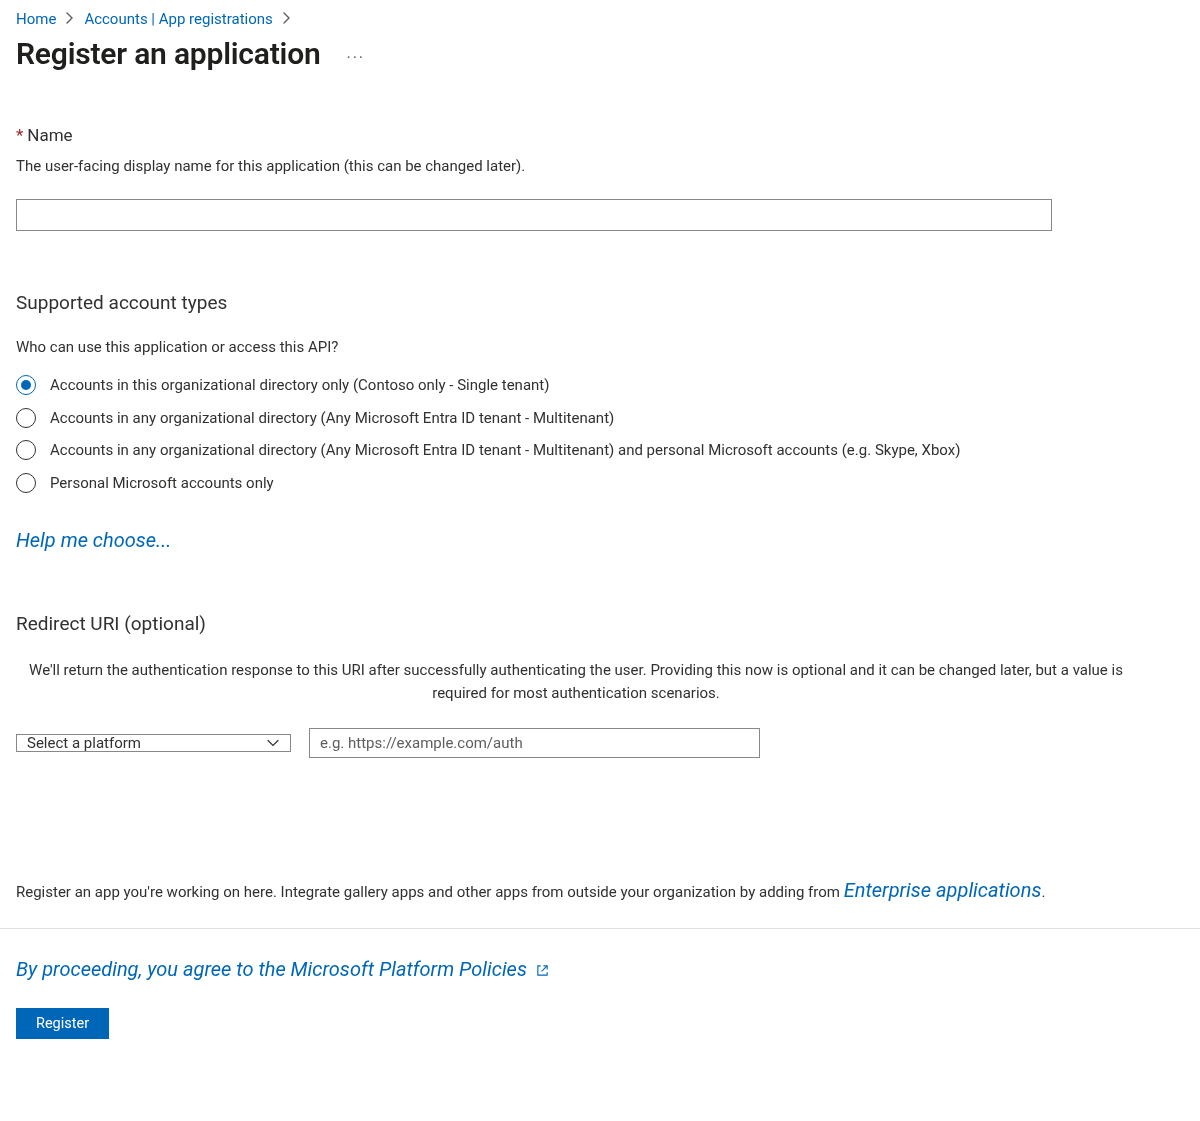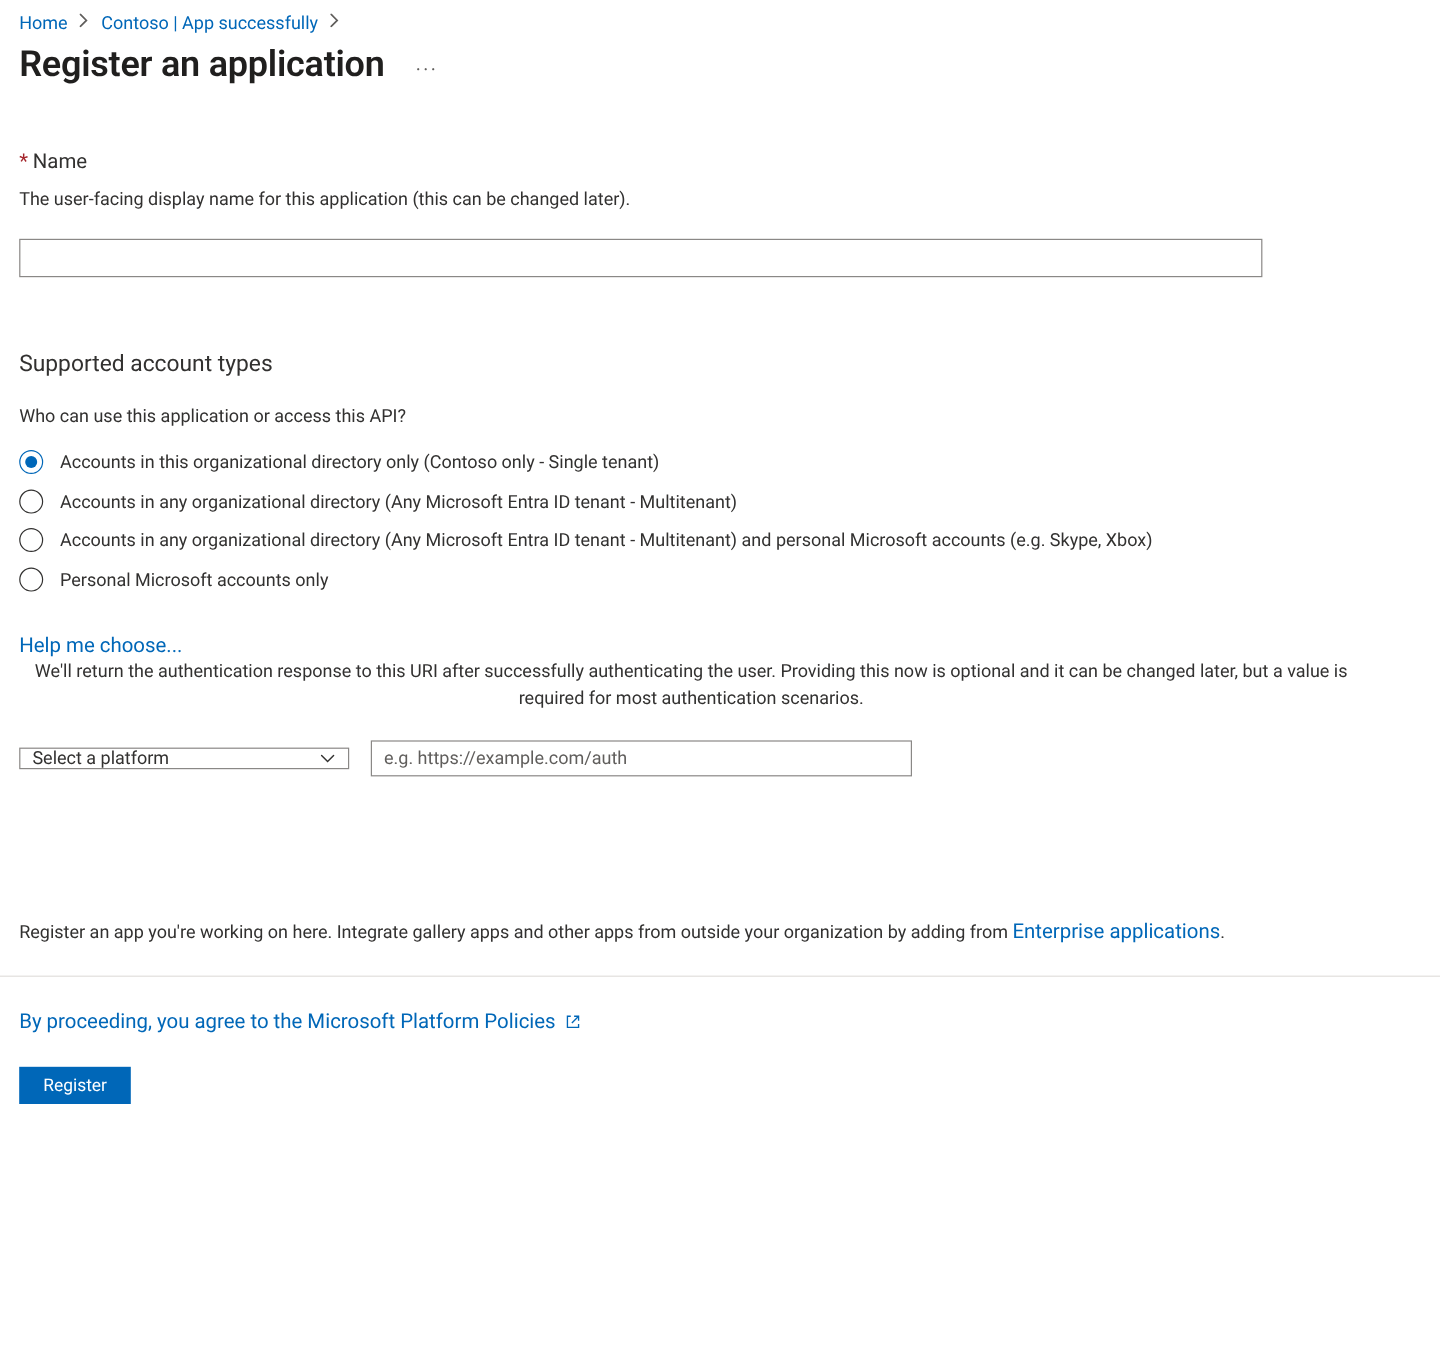--- a/index.html
+++ b/index.html
@@ -115,21 +115,22 @@
   .radio-label {
     font-size: 15px;
     color: #323130;
     line-height: 1.5;
     max-width: 1030px;
   }
   .link {
     color: #0067b8;
     text-decoration: none;
     cursor: pointer;
-    font-size: 17px;
+    font-size: 20px;
+    font-style: italic;
   }
   .help-link {
     display: inline-block;
     margin-top: 24px;
   }
   .redirect-desc {
     font-size: 15px;
     color: #323130;
     margin-bottom: 22px;
     max-width: 1120px;
@@ -203,21 +204,21 @@
 <div class="page">
 
   
   <nav class="breadcrumb">
     <a>Home</a>
     <span class="chev">
       <svg width="8" height="12" viewBox="0 0 8 12">
           <path d="M1 1 L6 6 L1 11" stroke="#605e5c" stroke-width="1.4" fill="none" stroke-linecap="round"></path>
         </svg>
     </span>
-    <a>Contoso | App successfully</a>
+    <a>Accounts | App registrations</a>
     <span class="chev">
       <svg width="8" height="12" viewBox="0 0 8 12">
           <path d="M1 1 L6 6 L1 11" stroke="#605e5c" stroke-width="1.4" fill="none" stroke-linecap="round"></path>
         </svg>
     </span>
   </nav>
 
   
   <div class="title-row">
     <div class="title">Register an application</div>
@@ -250,20 +251,21 @@
     </label>
     <label class="radio-row">
       <span class="radio-circle"></span>
       <span class="radio-label">Personal Microsoft accounts only</span>
     </label>
   </div>
 
   <a class="link help-link">Help me choose...</a>
 
   
+  <div class="section-heading">Redirect URI (optional)</div>
   <div class="redirect-desc">We'll return the authentication response to this URI after successfully authenticating the user. Providing this now is optional and it can be changed later, but a value is required for most authentication scenarios.</div>
 
   <div class="redirect-row">
     <div class="select-box">
       <span>Select a platform</span>
       <span class="select-chevron">
         <svg width="14" height="14" viewBox="0 0 14 14">
             <path d="M2 4.5 L7 9.5 L12 4.5" stroke="#323130" stroke-width="1.2" fill="none" stroke-linecap="round"></path>
           </svg>
       </span>

